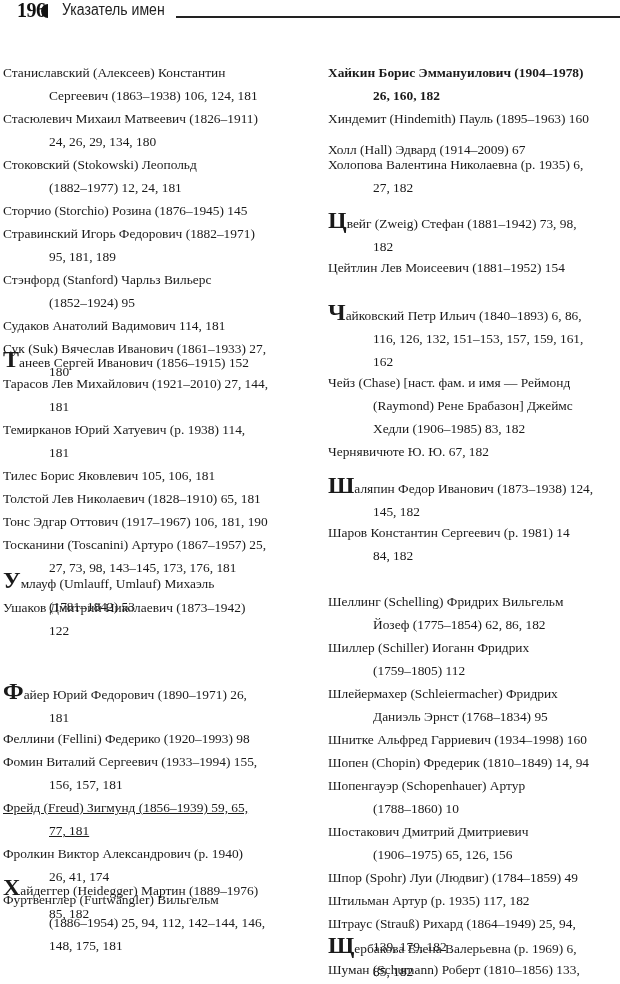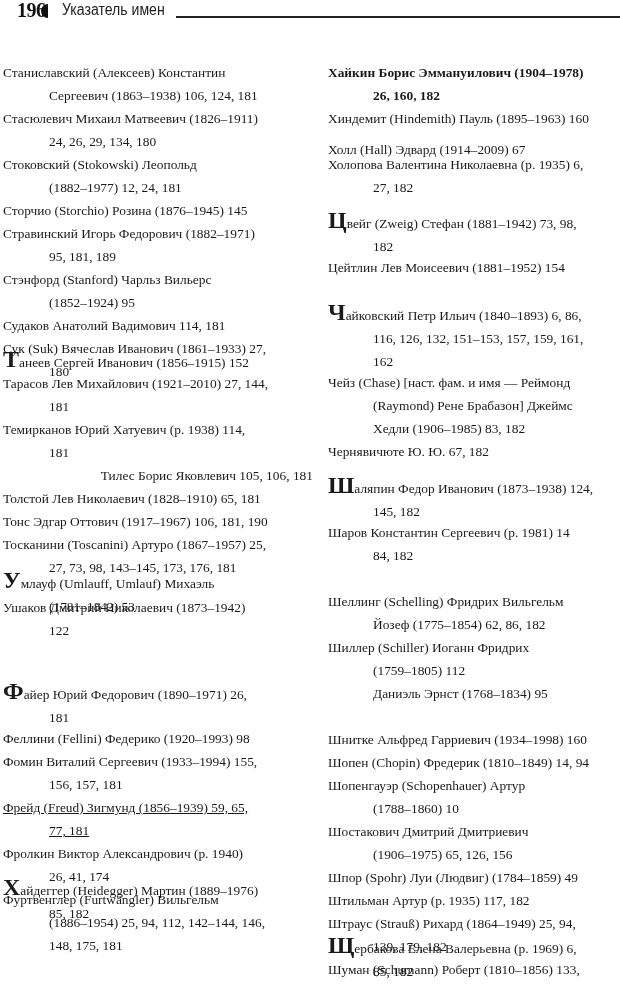--- a/index.html
+++ b/index.html
@@ -68,21 +68,21 @@
       <span class="line"><span class="drop">Т</span><span>анеев Сергей Иванович (1856–1915) 152</span></span>
     </div>
     <div class="entry" style="top: 372px;">
       <span class="line"><span>Тарасов Лев Михайлович (1921–2010) 27, 144,</span></span>
       <span class="line cont"><span>181</span></span>
     </div>
     <div class="entry" style="top: 418px;">
       <span class="line"><span>Темирканов Юрий Хатуевич (р. 1938) 114,</span></span>
       <span class="line cont"><span>181</span></span>
     </div>
-    <div class="entry" style="top: 464px; text-align: right;">
+    <div class="entry" style="top: 464px;">
       <span class="line"><span>Тилес Борис Яковлевич 105, 106, 181</span></span>
     </div>
     <div class="entry" style="top: 487px;">
       <span class="line"><span>Толстой Лев Николаевич (1828–1910) 65, 181</span></span>
     </div>
     <div class="entry" style="top: 510px;">
       <span class="line"><span>Тонс Эдгар Оттович (1917–1967) 106, 181, 190</span></span>
     </div>
     <div class="entry" style="top: 533px;">
       <span class="line"><span>Тосканини (Toscanini) Артуро (1867–1957) 25,</span></span>
@@ -172,20 +172,21 @@
     </div>
     <div class="entry" style="top: 590px;">
       <span class="line"><span>Шеллинг (Schelling) Фридрих Вильгельм</span></span>
       <span class="line cont-r"><span>Йозеф (1775–1854) 62, 86, 182</span></span>
     </div>
     <div class="entry" style="top: 636px;">
       <span class="line"><span>Шиллер (Schiller) Иоганн Фридрих</span></span>
       <span class="line cont-r"><span>(1759–1805) 112</span></span>
     </div>
     <div class="entry" style="top: 682px;">
+      <span class="line"><span>Шлейермахер (Schleiermacher) Фридрих</span></span>
       <span class="line cont-r"><span>Даниэль Эрнст (1768–1834) 95</span></span>
     </div>
     <div class="entry" style="top: 728px;">
       <span class="line"><span>Шнитке Альфред Гарриевич (1934–1998) 160</span></span>
     </div>
     <div class="entry" style="top: 751px;">
       <span class="line"><span>Шопен (Chopin) Фредерик (1810–1849) 14, 94</span></span>
     </div>
     <div class="entry" style="top: 774px;">
       <span class="line"><span>Шопенгауэр (Schopenhauer) Артур</span></span>

